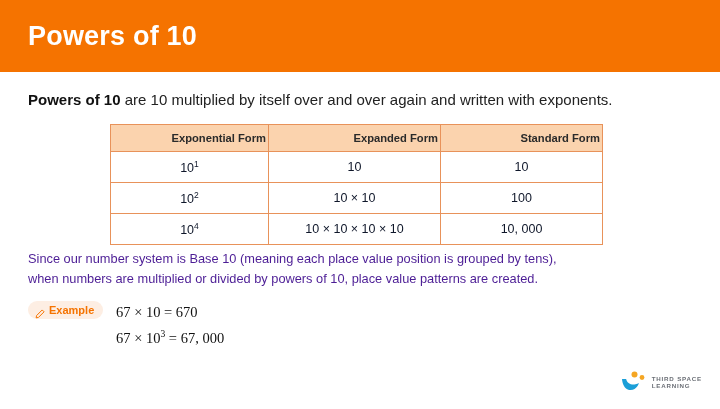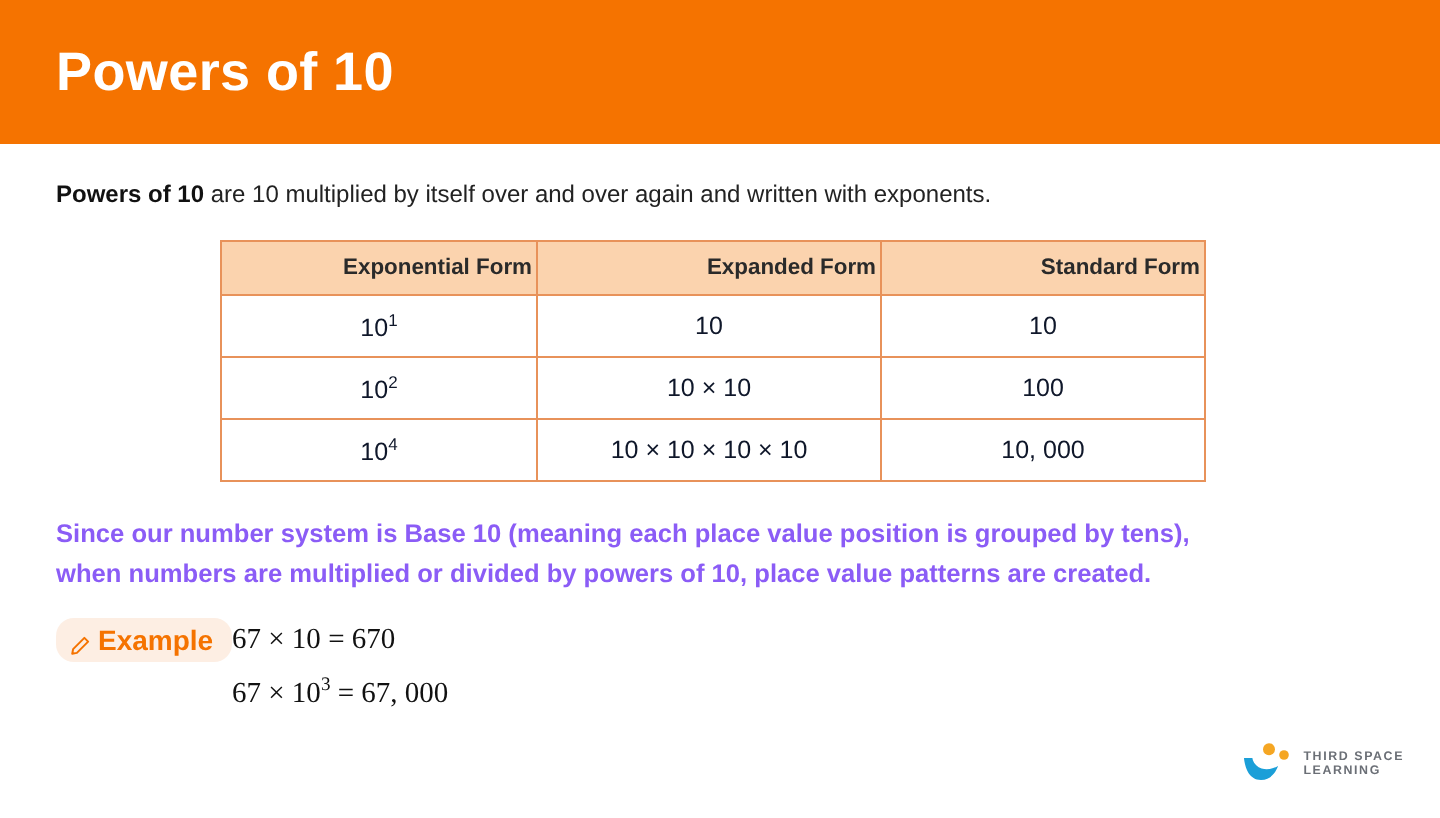--- a/index.html
+++ b/index.html
@@ -39,21 +39,21 @@
   }
   .content {
     position: absolute;
     top: 72px;
     left: 0;
     width: 720px;
     height: 337px;
   }
   .intro {
     margin: 18px 4px 0 28px;
-    font-size: 12px;
+    font-size: 15px;
     color: #222222;
     line-height: 1.3;
   }
   .intro b {
     font-weight: bold;
     color: #111111;
   }
   table.powers {
     border-collapse: collapse;
     margin: 14px 0 0 110px;
@@ -78,26 +78,25 @@
     font-family: Liberation Sans, sans-serif;
   }
   table.powers col.c1 { width: 158px; }
   table.powers col.c2 { width: 172px; }
   table.powers col.c3 { width: 162px; }
   .exp sup {
     font-size: 0.68em;
     vertical-align: super;
   }
   .para {
-    margin: 16px 0 0 28px;
+    margin: 4px 0 0 28px;
     font-size: 12.8px;
-    color: #8b5cf6;
+    color: #4c1d95;
     line-height: 1.55;
     width: 660px;
-    font-weight: bold;
   }
   .example-row {
     position: relative;
     margin: 10px 0 0 28px;
   }
   .example-badge {
     display: inline-flex;
     align-items: center;
     gap: 4px;
     background: #fdeee3;
@@ -107,21 +106,21 @@
     top: 2px;
     left: 0;
   }
   .example-badge .pencil {
     width: 10px;
     height: 10px;
     display: inline-block;
   }
   .example-badge .label {
     color: #f57300;
-    font-size: 14px;
+    font-size: 11px;
     font-weight: bold;
   }
   .equations {
     margin-left: 88px;
     font-family: "Liberation Serif", serif;
     font-size: 14.5px;
     color: #111111;
     line-height: 1.85;
   }
   .equations .eq sup {

